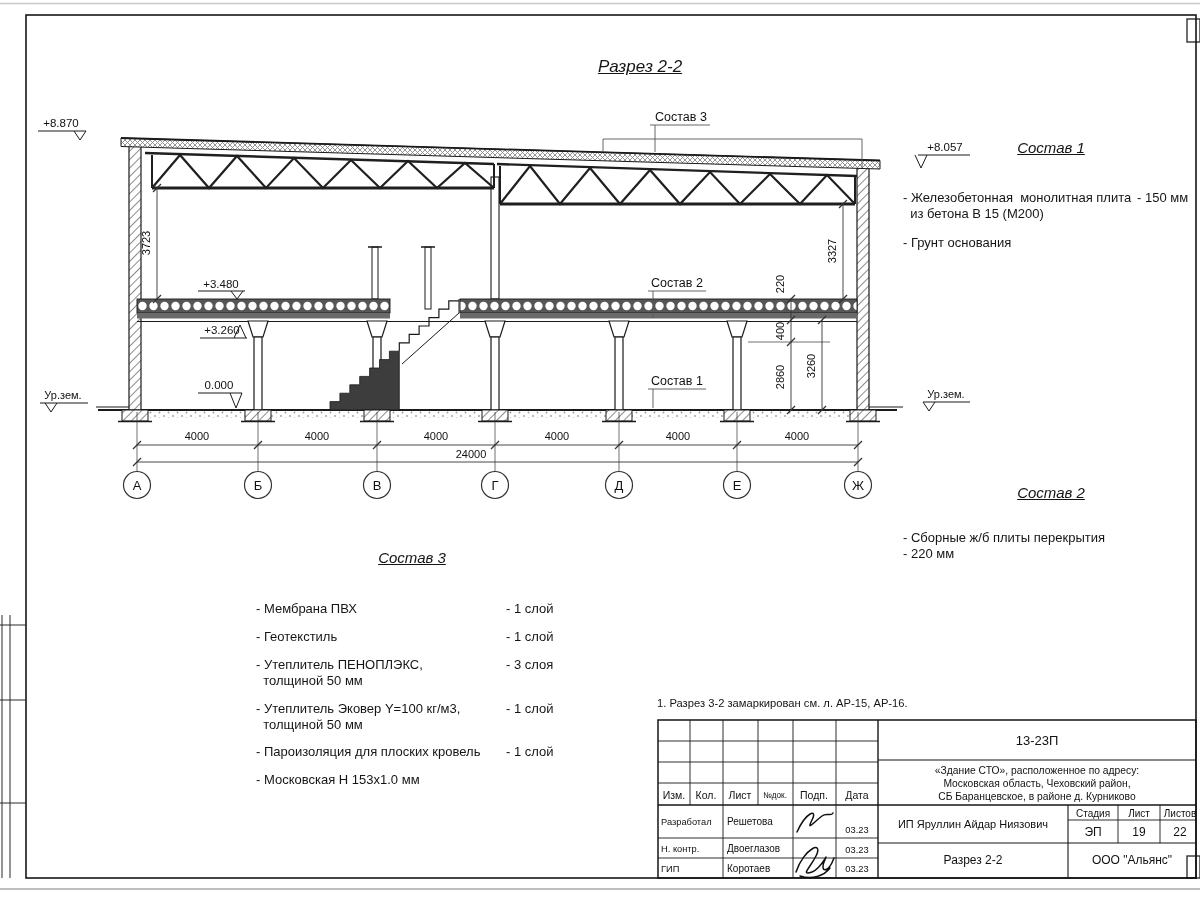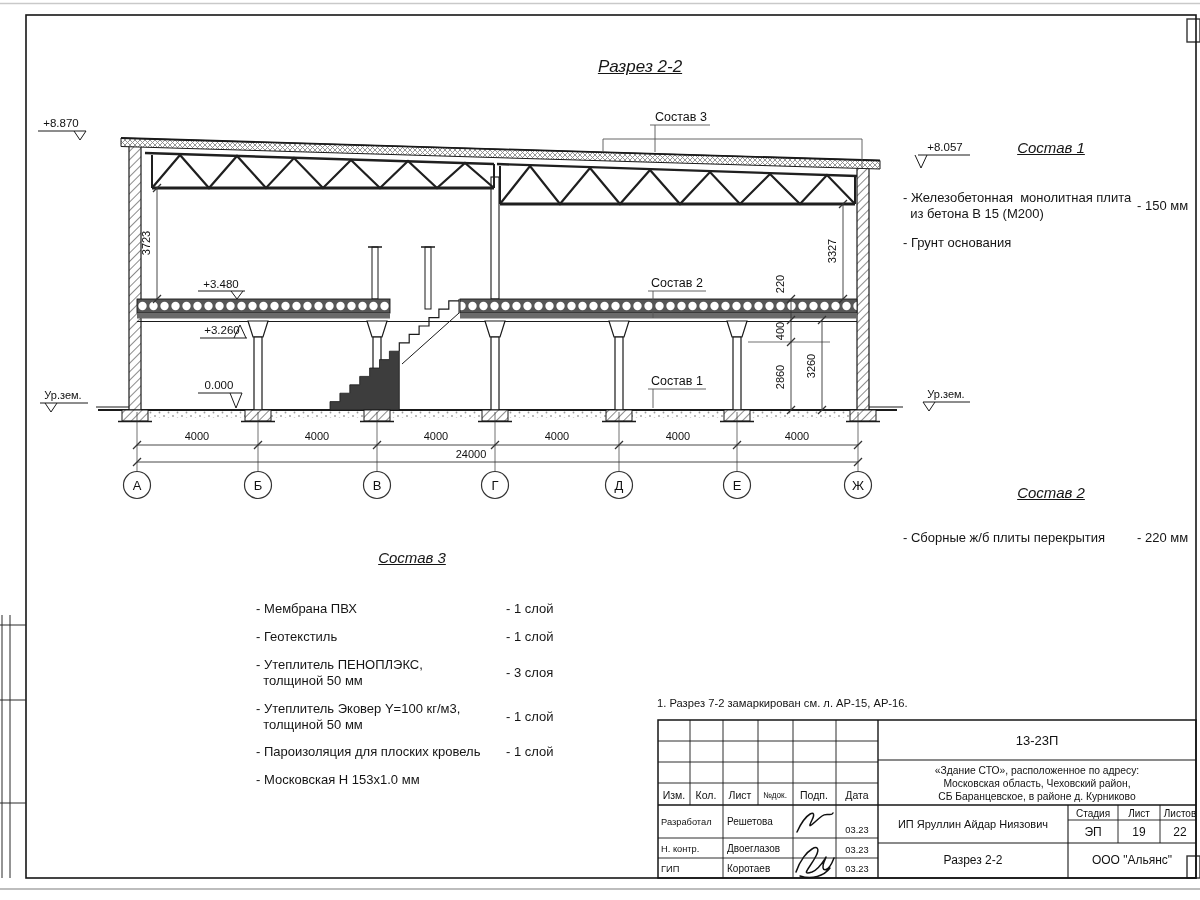--- a/index.html
+++ b/index.html
@@ -6,29 +6,29 @@
   .sheet{position:relative;width:1200px;height:900px;background:#ffffff;overflow:hidden;
          font-family:"Liberation Sans",sans-serif;color:#111;}
   svg{position:absolute;left:0;top:0;z-index:1;}
   svg text{font-family:"Liberation Sans",sans-serif;fill:#111;}
   .overlay{position:absolute;z-index:2;}
   .page-title{left:540px;top:57px;width:200px;text-align:center;font-size:17px;
               font-style:italic;text-decoration:underline;color:#151515;}
   .comp{font-size:13px;line-height:1.22;color:#151515;}
   .comp-title{text-align:center;font-style:italic;text-decoration:underline;font-size:15px;}
   .comp-items{margin-top:34px;}
-  .comp-item{display:flex;align-items:center;margin-bottom:12px;}
+  .comp-item{display:flex;align-items:flex-start;margin-bottom:12px;}
   .ci-name{flex:1;white-space:pre-wrap;}
   .ci-val{width:62px;white-space:nowrap;}
   #comp1{left:903px;top:139px;width:296px;}
   #comp1 .comp-items{margin-top:33px;}
   #comp1 .comp-item{margin-bottom:13px;}
   #comp2{left:903px;top:484px;width:296px;}
   #comp2 .comp-items{margin-top:28px;}
-  #comp2 .comp-item{margin-bottom:15px;}
+  #comp2 .comp-item{margin-bottom:15px;flex-direction:column;}
   #comp3{left:256px;top:549px;width:312px;}
   .note{left:657px;top:697px;width:340px;font-size:11.2px;color:#151515;}
 </style>
 </head>
 <body>
 
 <div class="sheet">
 
 <svg width="1200" height="900" viewBox="0 0 1200 900">
   <defs>
@@ -427,15 +427,15 @@
           <div class="ci-name">- Пароизоляция для плоских кровель</div>
           <div class="ci-val">- 1 слой</div>
         </div>
     <div class="comp-item">
           <div class="ci-name">- Московская Н 153х1.0 мм</div>
           <div class="ci-val"></div>
         </div>
   </div>
 </div>
 
-<div class="overlay note">1. Разрез 7-2 замаркирован см. л. АР-15, АР-16.</div>
+<div class="overlay note">1. Разрез 3-2 замаркирован см. л. АР-15, АР-16.</div>
 
 </div>
 
 </body></html>

